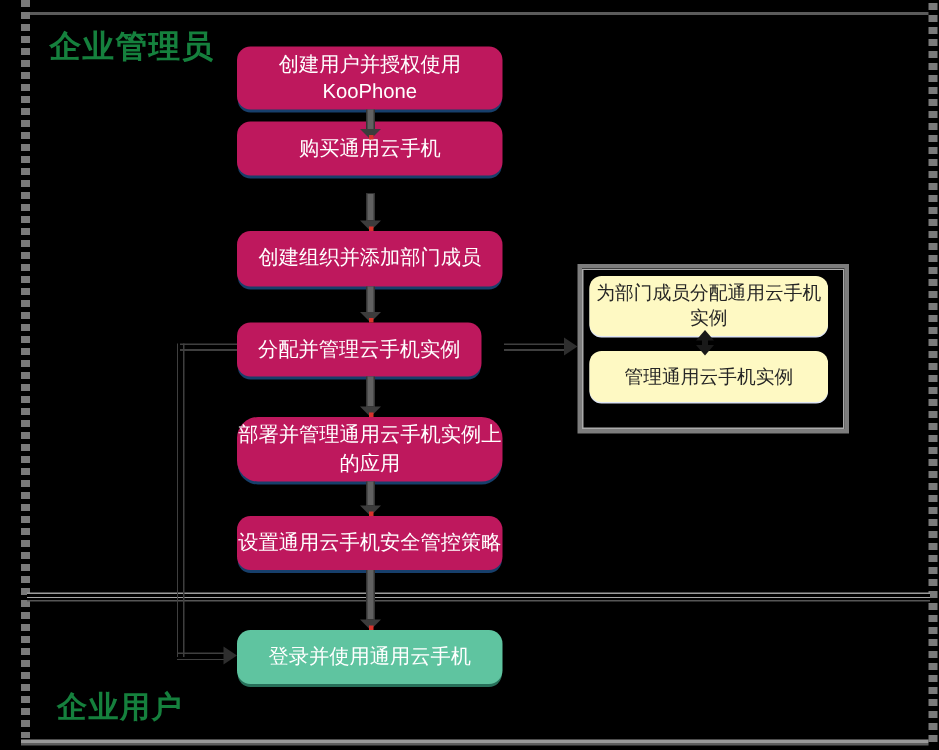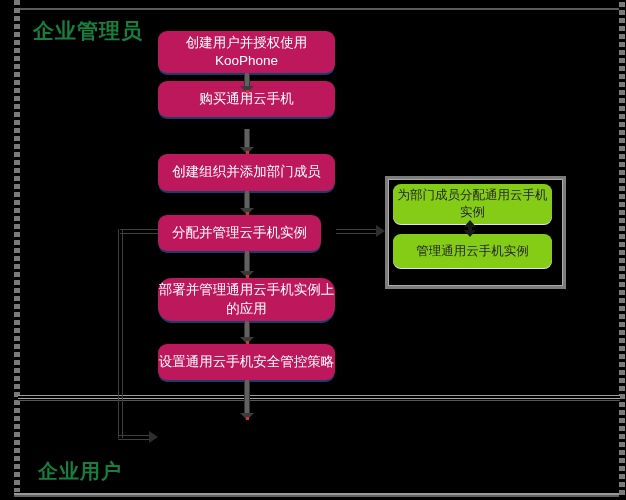--- a/index.html
+++ b/index.html
@@ -11,21 +11,21 @@
   .frame-line{position:absolute;}
   .dash-v{position:absolute;width:6px;background:repeating-linear-gradient(180deg,#7a7a7a 0 5px,transparent 5px 8px);}
   
   .lane-label{position:absolute;color:#15803d;font-weight:bold;letter-spacing:1px;}
   
   .box{position:absolute;display:flex;align-items:center;justify-content:center;
        text-align:center;border-radius:9px;color:#ffffff;font-size:13.5px;line-height:1.35;}
   .box span{white-space:pre-line;}
   .blue{background:#be185d;box-shadow:0 2.5px 0 -0.5px #173f6b;}
   .green{background:#5FC4A0;box-shadow:0 2.5px 0 -0.5px #27705a;}
-  .sub{background:#84cc16;color:#262626;font-size:12.5px;border-radius:8px;box-shadow:0 1px 0 #dde4f4;}
+  .sub{background:#fef9c3;color:#262626;font-size:12.5px;border-radius:8px;box-shadow:0 1px 0 #dde4f4;}
   
   .vbar{position:absolute;left:244px;width:4px;background:#616161;border-left:1px solid #353535;border-right:1px solid #353535;}
   .vhead{position:absolute;left:240px;width:0;height:0;border-left:7px solid transparent;border-right:7px solid transparent;border-top:7px solid #3c3c3c;}
   .reddot{position:absolute;left:246px;width:3px;height:3px;background:#d8322c;}
   
   .dline-h{position:absolute;height:5px;background:linear-gradient(180deg,#3f3f3f 0 1px,transparent 1px 4px,#3f3f3f 4px 5px);}
   .dline-v{position:absolute;width:5px;background:linear-gradient(90deg,#3f3f3f 0 1px,transparent 1px 4px,#3f3f3f 4px 5px);}
   .rhead{position:absolute;width:0;height:0;border-top:6px solid transparent;border-bottom:6px solid transparent;border-left:9px solid #2e2e2e;}
   
   .group{position:absolute;border:3px solid #7d7d7d;box-shadow:inset 0 0 0 1px #ababab;}
@@ -59,20 +59,23 @@
     <span>分配并管理云手机实例</span>
   </div>
   <div class="box blue" style="left:158px;top:278px;width:177px;height:43px;border-radius:14px;">
     <span>部署并管理通用云手机实例上
 的应用</span>
   </div>
   <div class="box blue" style="left:158px;top:344px;width:177px;height:36px;">
     <span>设置通用云手机安全管控策略</span>
   </div>
 
+  <div class="box green" style="left:158px;top:420px;width:177px;height:36px;">
+    <span>登录并使用通用云手机</span>
+  </div>
 
   <div class="vbar" style="top:73px;height:13px;"></div>
   <div class="vhead" style="top:86px;"></div>
   <div class="reddot" style="top:90px;"></div>
 
   <div class="vbar" style="top:129px;height:18px;"></div>
   <div class="vhead" style="top:147px;"></div>
   <div class="reddot" style="top:151px;"></div>
 
   <div class="vbar" style="top:191px;height:17px;"></div>

